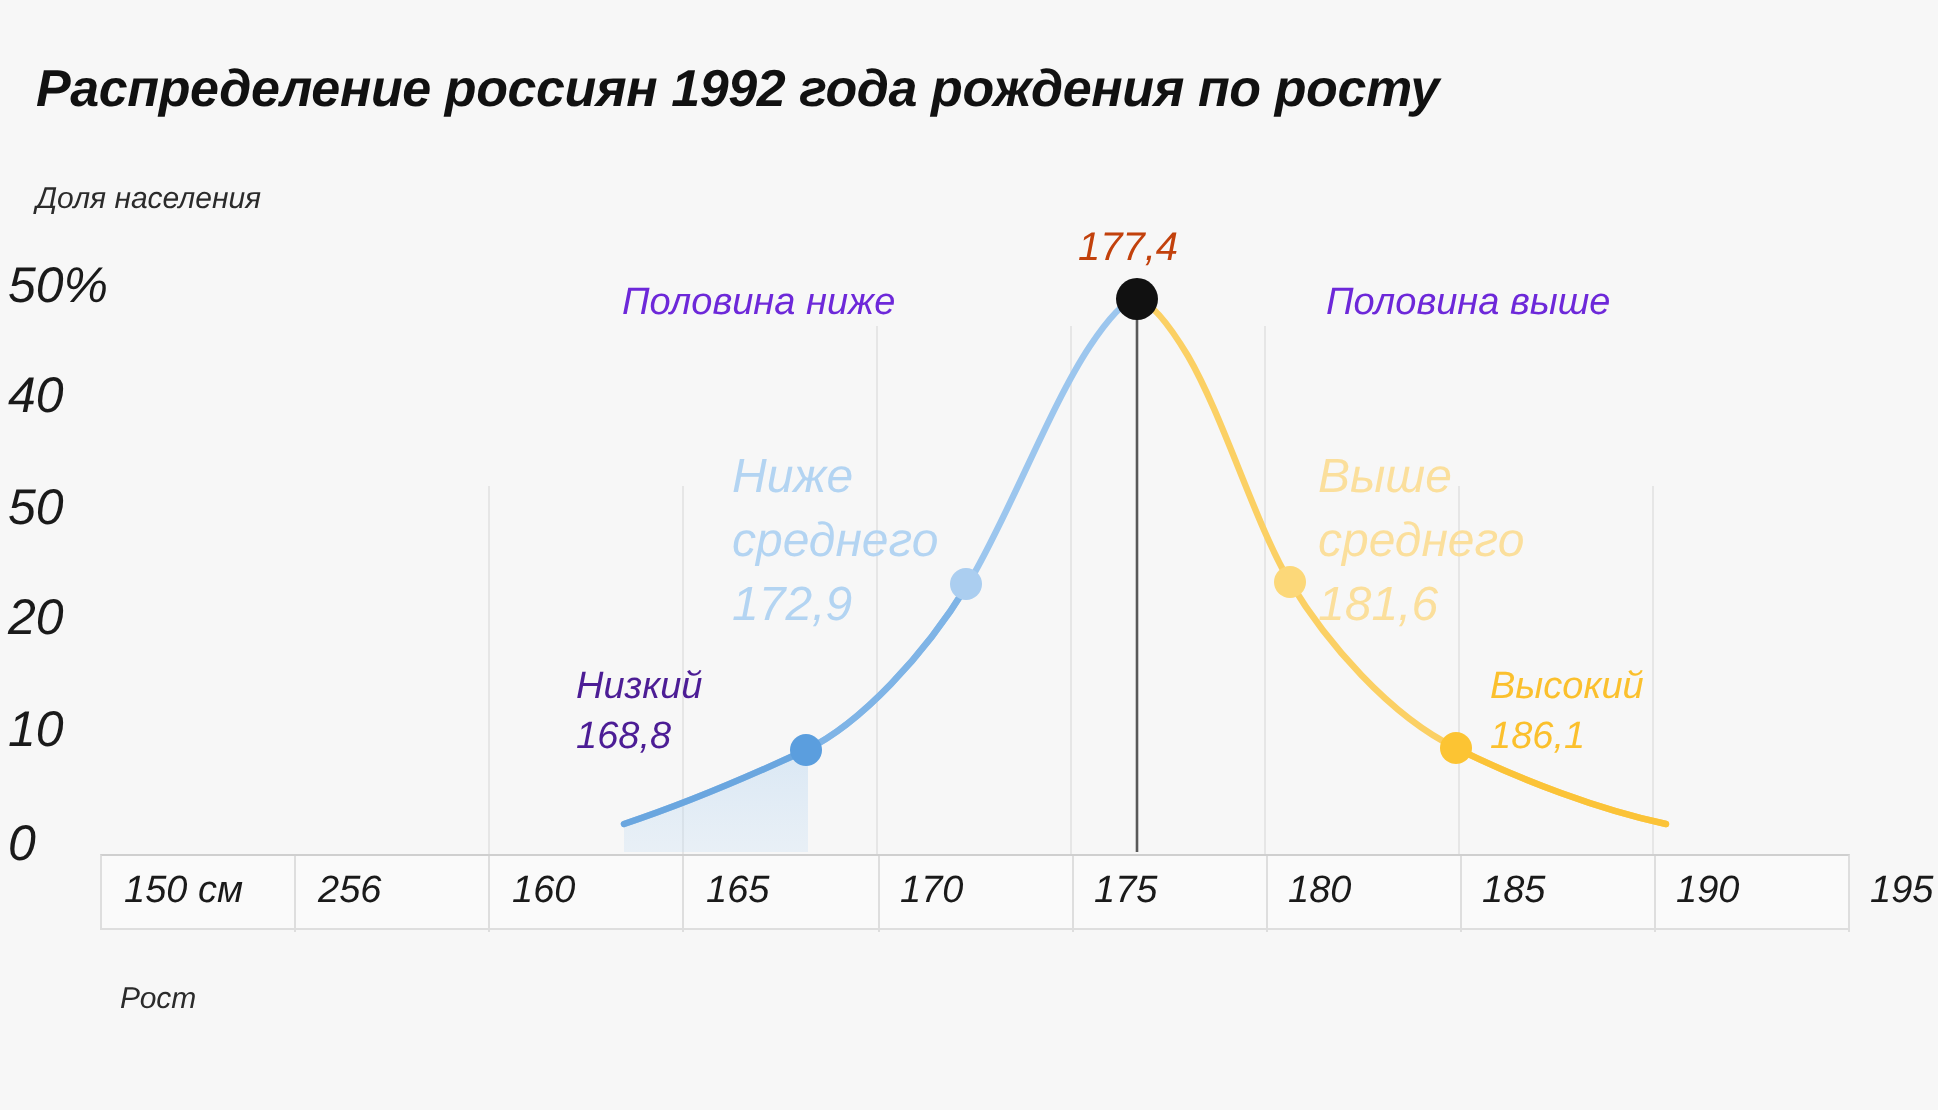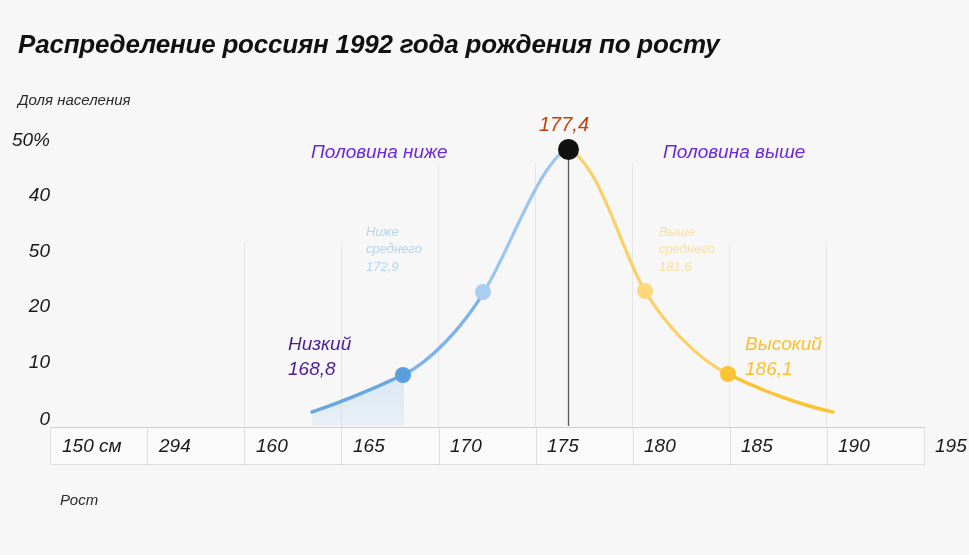--- a/index.html
+++ b/index.html
@@ -48,23 +48,23 @@
     position: absolute;
     left: 60px;
     top: 478px;
     font-size: 15px;
     color: #2b2b2b;
     white-space: nowrap;
   }
   
   .ytick {
     position: absolute;
-    font-size: 19px;
+    font-size: 25px;
     color: #1a1a1a;
-    text-align: right;
+    text-align: left;
     width: 46px;
     white-space: nowrap;
   }
   
   #xaxis-band {
     position: absolute;
     left: 50px;
     top: 414px;
     width: 875px;
     height: 38px;
@@ -101,21 +101,21 @@
   }
   .ann-half {
     font-size: 19px;
     color: #6d28d9;
   }
   .ann-median-value {
     font-size: 20px;
     color: #c2410c;
   }
   .ann-quartile {
-    font-size: 13px;
+    font-size: 24px;
   }
   .ann-extreme {
     font-size: 19px;
   }
   .ann-blue-light { color: #b3d4f2; }
   .ann-blue-strong { color: #4c1d95; }
   .ann-yellow-light { color: #fbdf9c; }
   .ann-yellow-strong { color: #fbc02d; }
   .dot {
     position: absolute;
@@ -289,21 +289,21 @@
     <div class="xaxis-sep" style="left:290px;"></div>
     <div class="xaxis-sep" style="left:388px;"></div>
     <div class="xaxis-sep" style="left:485px;"></div>
     <div class="xaxis-sep" style="left:582px;"></div>
     <div class="xaxis-sep" style="left:679px;"></div>
     <div class="xaxis-sep" style="left:776px;"></div>
     <div class="xaxis-sep" style="left:873px;"></div>
   </div>
 
   <div class="xtick-label" style="left:62px;">150 см</div>
-  <div class="xtick-label" style="left:159px;">294</div>
+  <div class="xtick-label" style="left:159px;">256</div>
   <div class="xtick-label" style="left:256px;">160</div>
   <div class="xtick-label" style="left:353px;">165</div>
   <div class="xtick-label" style="left:450px;">170</div>
   <div class="xtick-label" style="left:547px;">175</div>
   <div class="xtick-label" style="left:644px;">180</div>
   <div class="xtick-label" style="left:741px;">185</div>
   <div class="xtick-label" style="left:838px;">190</div>
   <div class="xtick-label" style="left:935px;">195</div>
 
   <div class="xlabel-caption">Рост</div>

